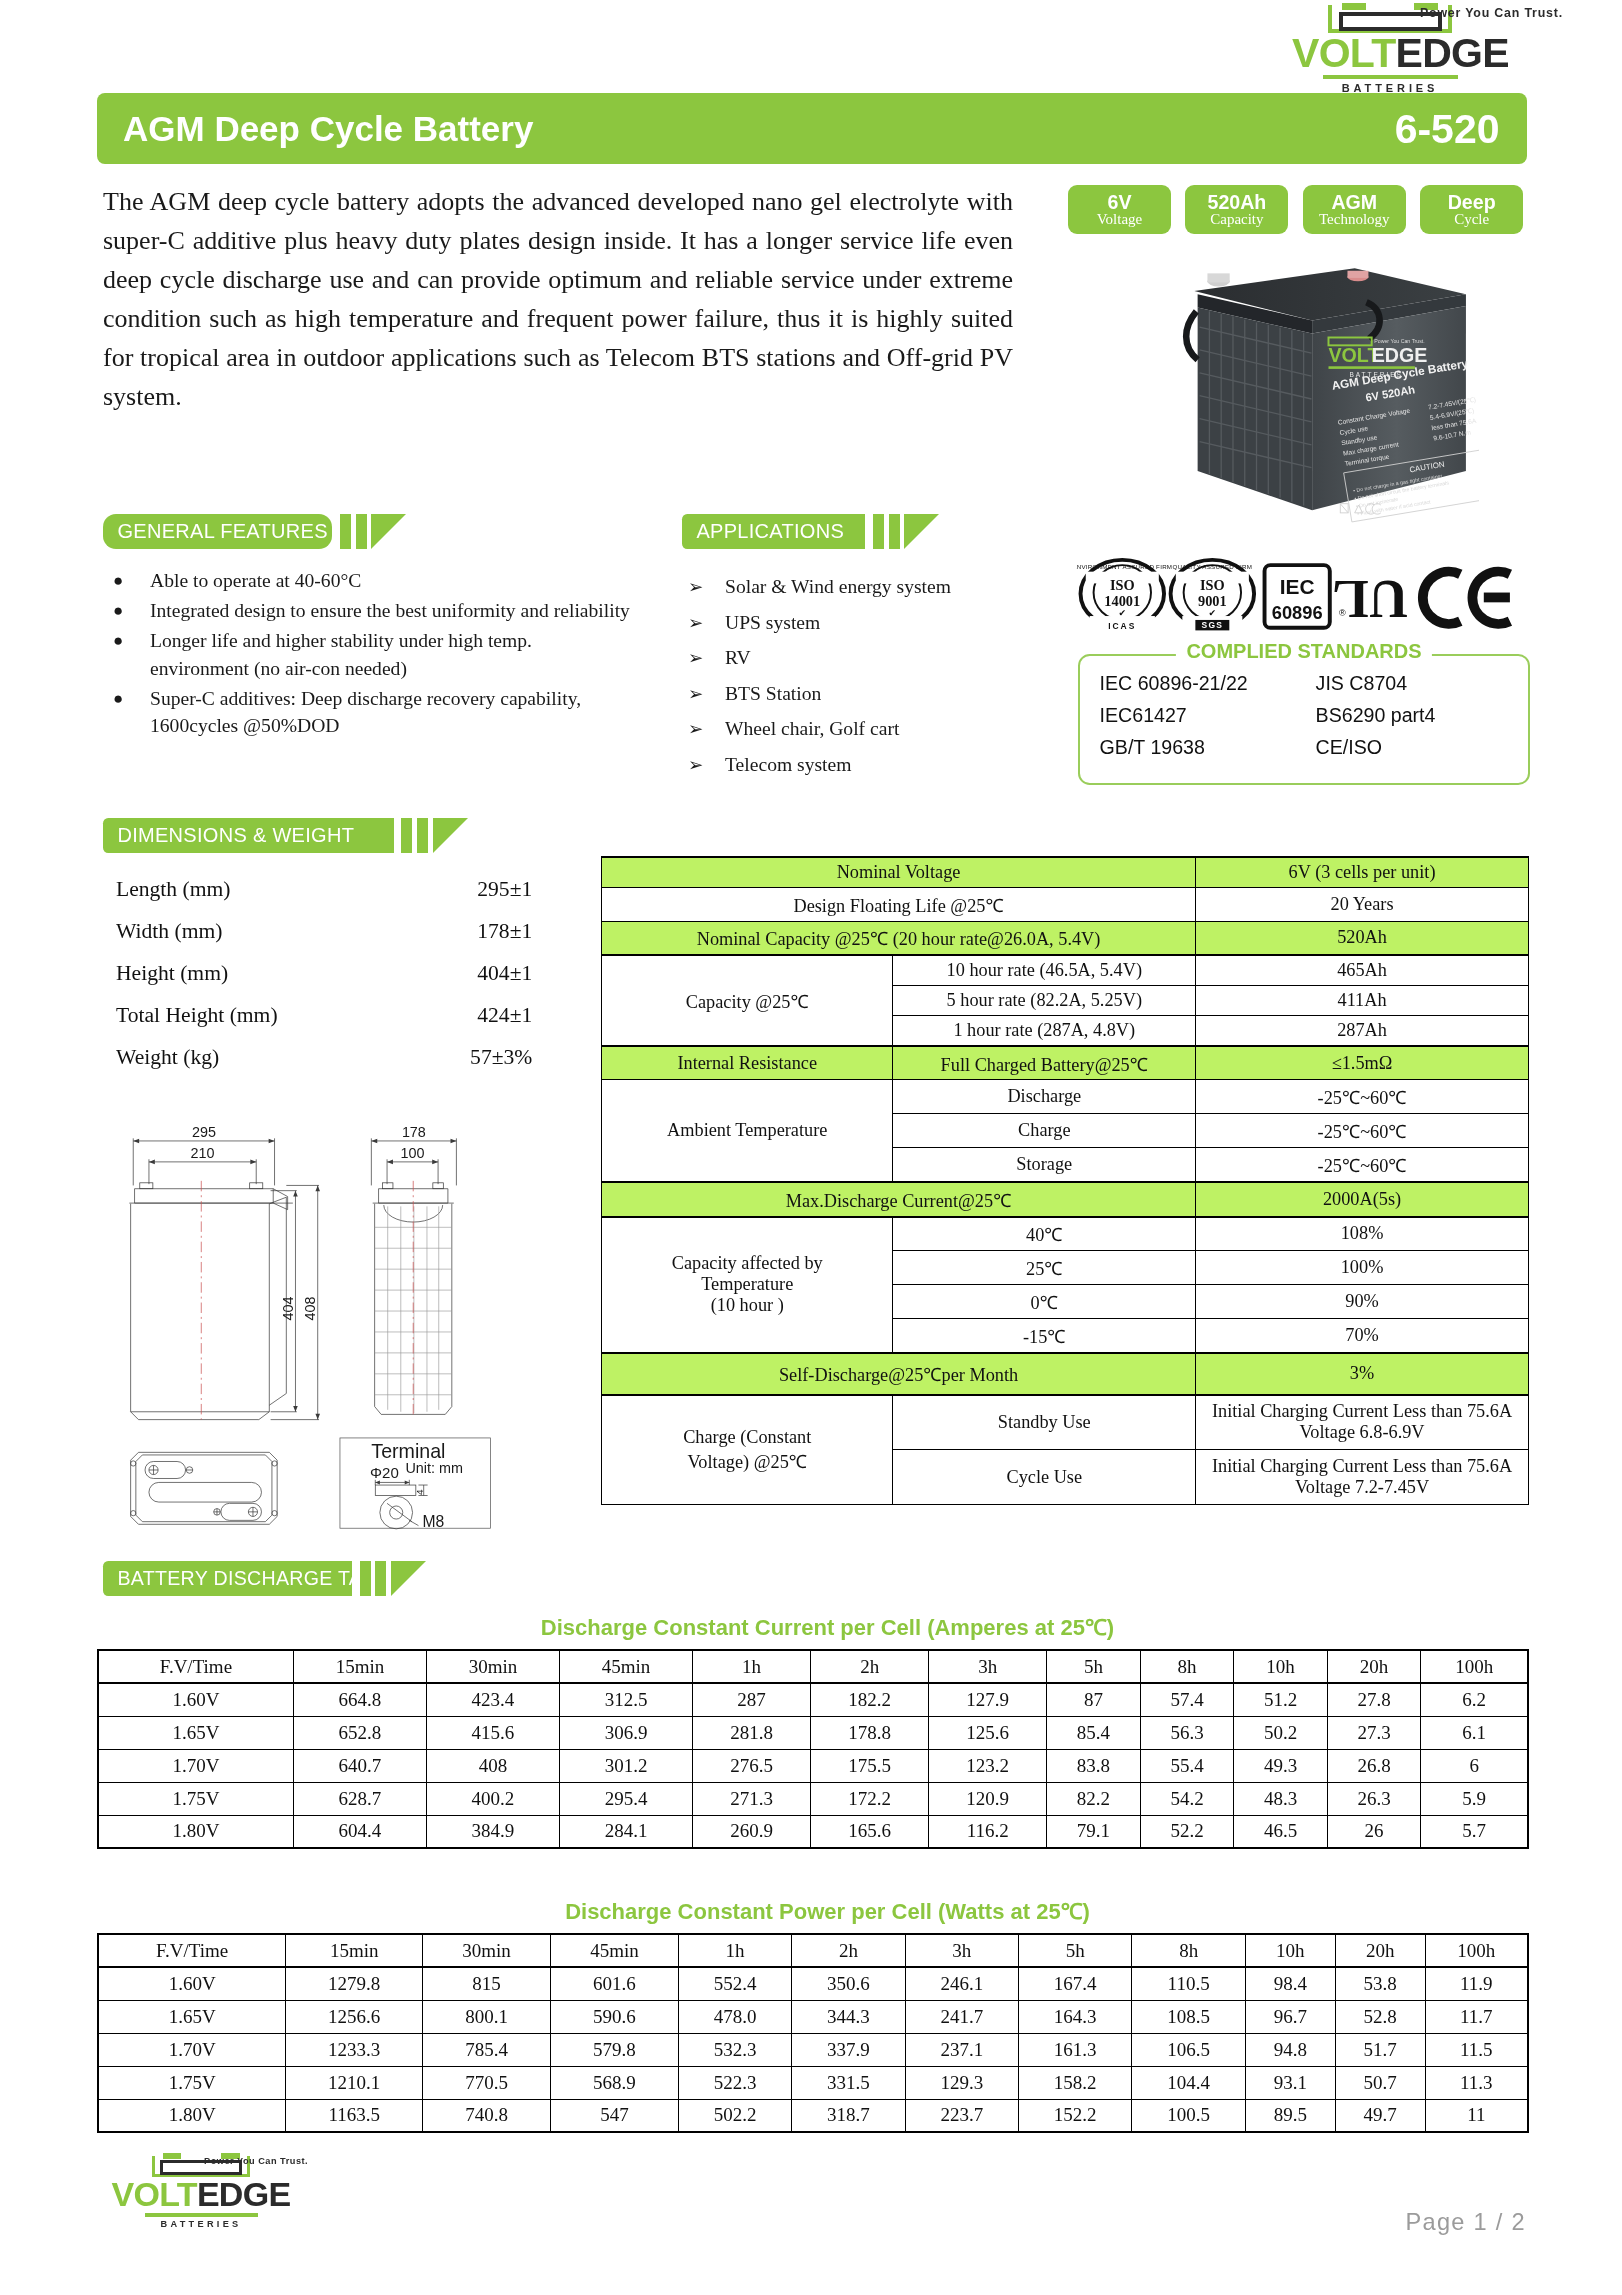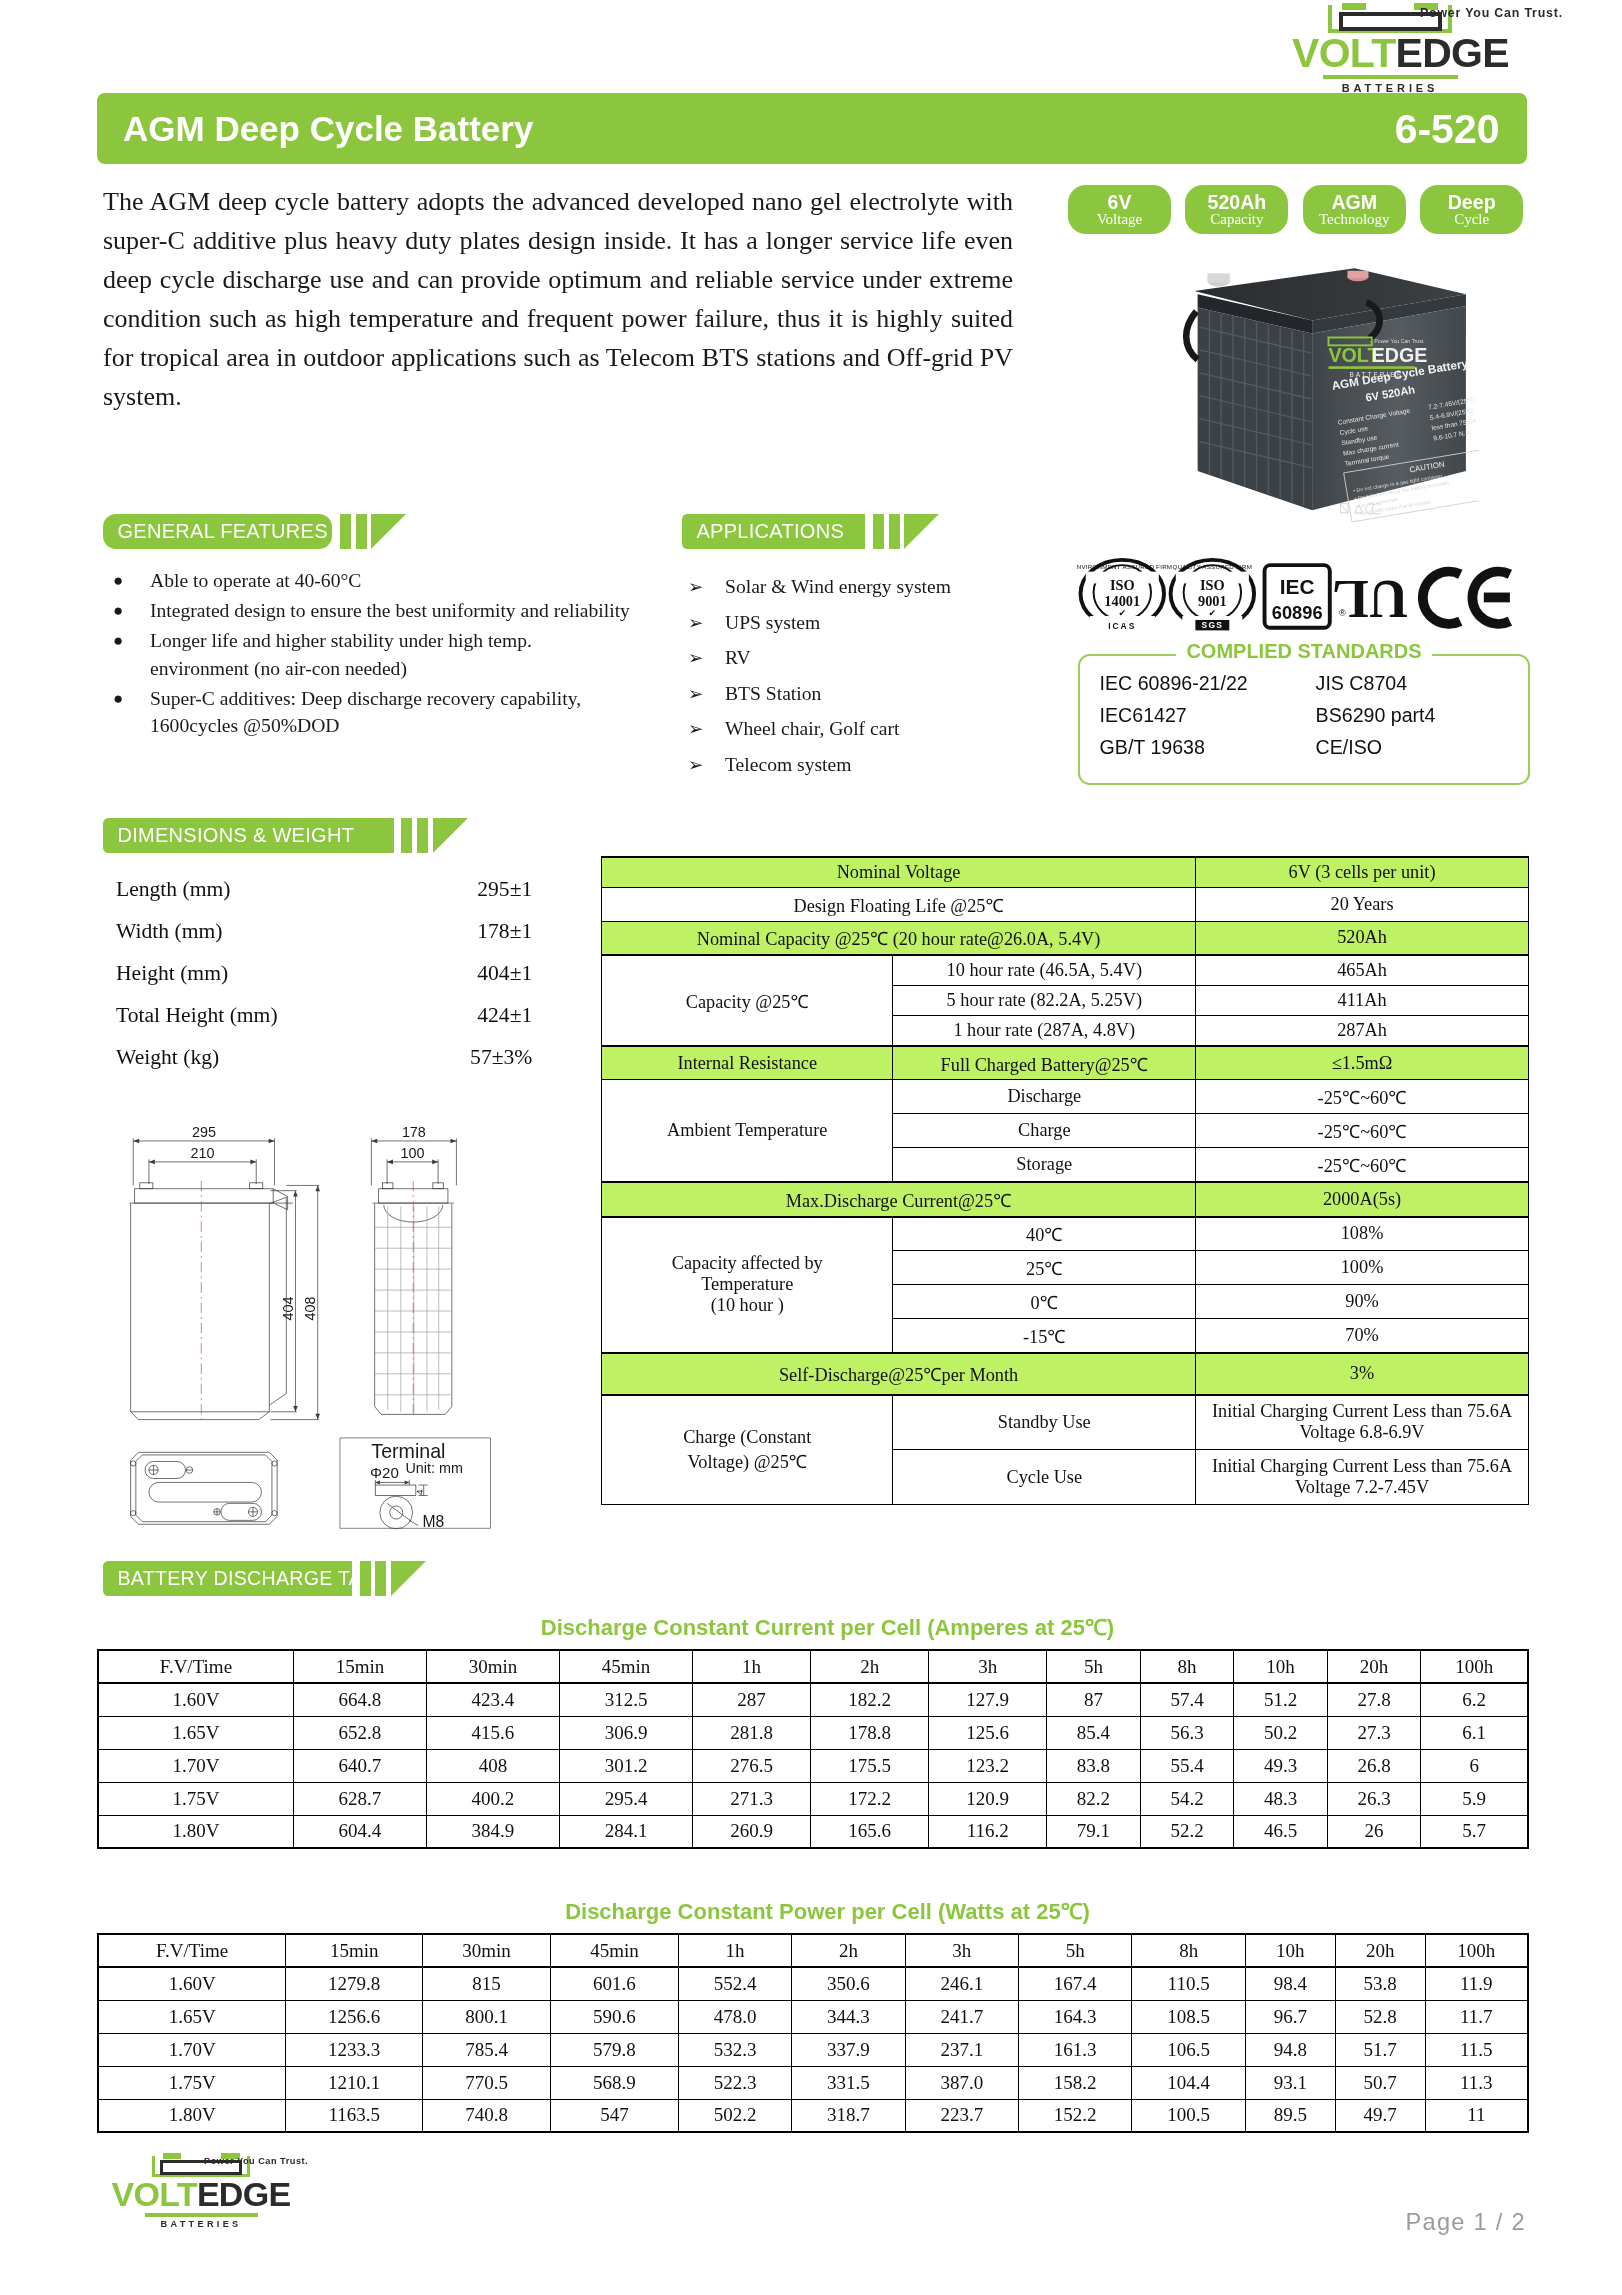--- a/index.html
+++ b/index.html
@@ -56,21 +56,21 @@
 
   
   .intro {
     position:absolute; left:103px; top:182px; width:910px;
     font-size:26px; line-height:39px; text-align:justify; color:#1a1a1a;
   }
 
   
   .badges { position:absolute; left:1068px; top:185px; display:flex; gap:14.4px; }
   .badge {
-    width:103px; height:49px; background:#8CC63F; border-radius:18px;
+    width:103px; height:49px; background:#8CC63F; border-radius:9px;
     display:flex; flex-direction:column; align-items:center; justify-content:center;
     color:#fff;
   }
   .badge .bv { font-family:"Liberation Sans", sans-serif; font-weight:bold; font-size:19.6px; line-height:20px;}
   .badge .bl { font-family:"Liberation Serif", serif; font-weight:normal; font-size:15px; line-height:15.7px; }
 
   
   .photo { position:absolute; left:1178px; top:255px; width:301px; height:288px; }
   .photo svg { display:block; }
 
@@ -820,21 +820,21 @@
           <td>51.7</td>
           <td>11.5</td>
         </tr>
         <tr>
           <td>1.75V</td>
           <td>1210.1</td>
           <td>770.5</td>
           <td>568.9</td>
           <td>522.3</td>
           <td>331.5</td>
-          <td>387.0</td>
+          <td>129.3</td>
           <td>158.2</td>
           <td>104.4</td>
           <td>93.1</td>
           <td>50.7</td>
           <td>11.3</td>
         </tr>
         <tr>
           <td>1.80V</td>
           <td>1163.5</td>
           <td>740.8</td>

